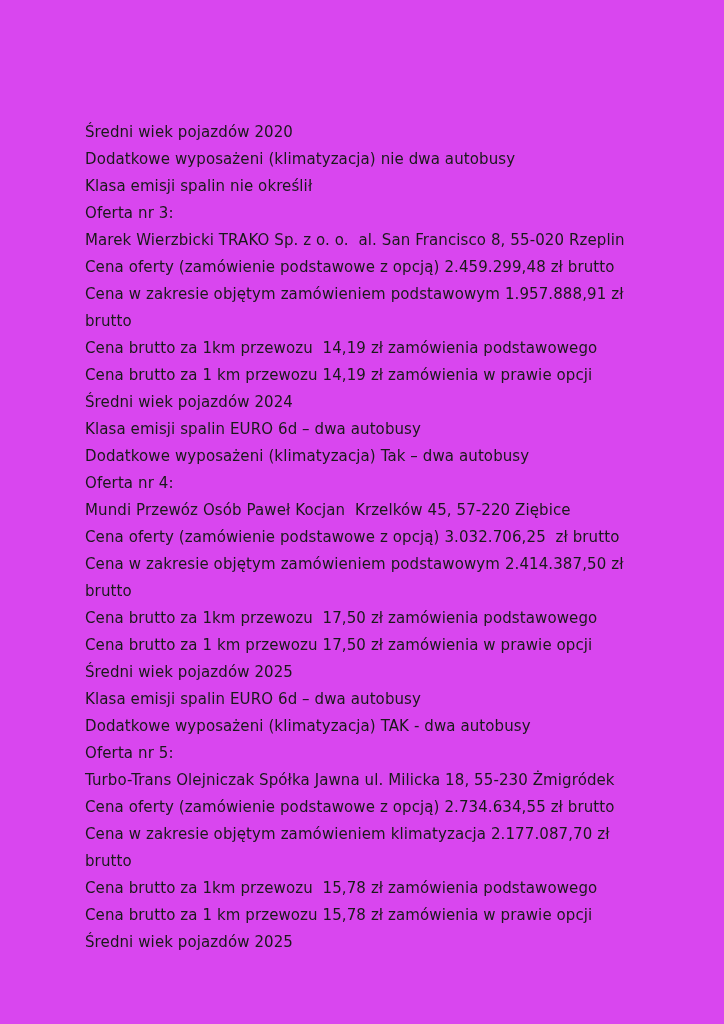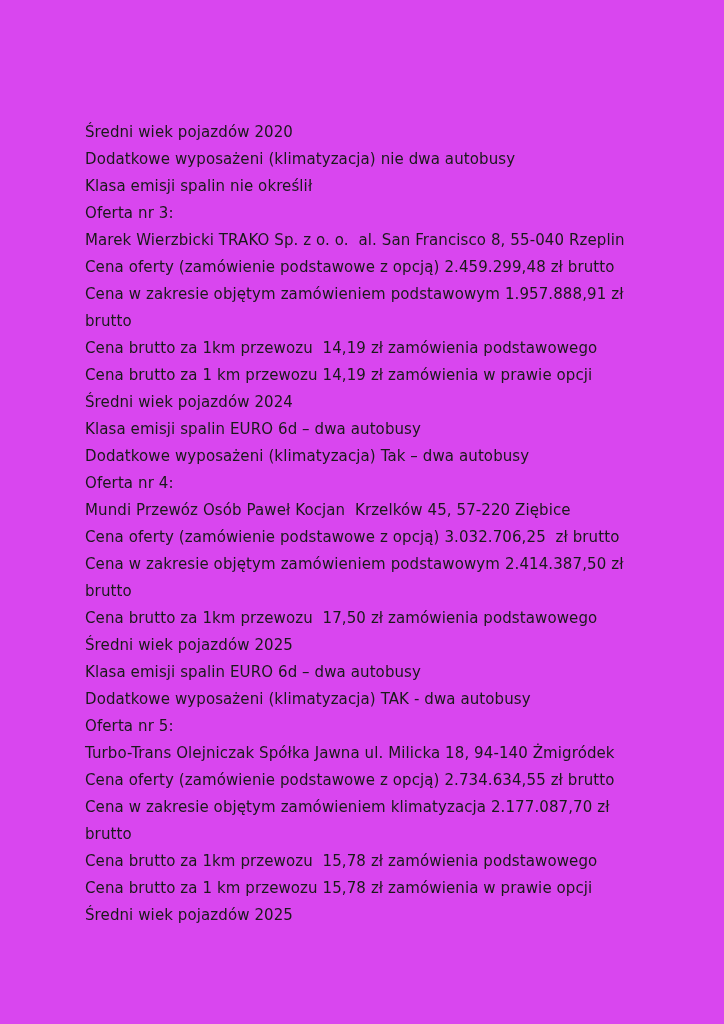--- a/index.html
+++ b/index.html
@@ -43,40 +43,41 @@
 </style>
 </head>
 <body>
 
 <div class="doc-page">
   <div class="doc-content">
       <div class="line">Średni wiek pojazdów 2020</div>
       <div class="line">Dodatkowe wyposażeni (klimatyzacja) nie dwa autobusy</div>
       <div class="line">Klasa emisji spalin nie określił</div>
       <div class="line bold">Oferta nr 3:</div>
-      <div class="line">Marek Wierzbicki TRAKO Sp. z o. o.  al. San Francisco 8, 55-040 Rzeplin</div>
+      <div class="line">Marek Wierzbicki TRAKO Sp. z o. o.  al. San Francisco 8, 55-020 Rzeplin</div>
       <div class="line">Cena oferty (zamówienie podstawowe z opcją) 2.459.299,48 zł brutto</div>
       <div class="line">Cena w zakresie objętym zamówieniem podstawowym 1.957.888,91 zł</div>
       <div class="line">brutto</div>
       <div class="line">Cena brutto za 1km przewozu  14,19 zł zamówienia podstawowego</div>
       <div class="line">Cena brutto za 1 km przewozu 14,19 zł zamówienia w prawie opcji</div>
       <div class="line">Średni wiek pojazdów 2024</div>
       <div class="line">Klasa emisji spalin EURO 6d – dwa autobusy</div>
       <div class="line">Dodatkowe wyposażeni (klimatyzacja) Tak – dwa autobusy</div>
       <div class="line bold">Oferta nr 4:</div>
       <div class="line">Mundi Przewóz Osób Paweł Kocjan  Krzelków 45, 57-220 Ziębice</div>
       <div class="line">Cena oferty (zamówienie podstawowe z opcją) 3.032.706,25  zł brutto</div>
       <div class="line">Cena w zakresie objętym zamówieniem podstawowym 2.414.387,50 zł</div>
       <div class="line">brutto</div>
       <div class="line">Cena brutto za 1km przewozu  17,50 zł zamówienia podstawowego</div>
+      <div class="line">Cena brutto za 1 km przewozu 17,50 zł zamówienia w prawie opcji</div>
       <div class="line">Średni wiek pojazdów 2025</div>
       <div class="line">Klasa emisji spalin EURO 6d – dwa autobusy</div>
       <div class="line">Dodatkowe wyposażeni (klimatyzacja) TAK - dwa autobusy</div>
       <div class="line bold">Oferta nr 5:</div>
-      <div class="line">Turbo-Trans Olejniczak Spółka Jawna ul. Milicka 18, 94-140 Żmigródek</div>
+      <div class="line">Turbo-Trans Olejniczak Spółka Jawna ul. Milicka 18, 55-230 Żmigródek</div>
       <div class="line">Cena oferty (zamówienie podstawowe z opcją) 2.734.634,55 zł brutto</div>
       <div class="line">Cena w zakresie objętym zamówieniem klimatyzacja 2.177.087,70 zł</div>
       <div class="line">brutto</div>
       <div class="line">Cena brutto za 1km przewozu  15,78 zł zamówienia podstawowego</div>
       <div class="line">Cena brutto za 1 km przewozu 15,78 zł zamówienia w prawie opcji</div>
       <div class="line">Średni wiek pojazdów 2025</div>
     </div>
 </div>
 
 </body></html>

